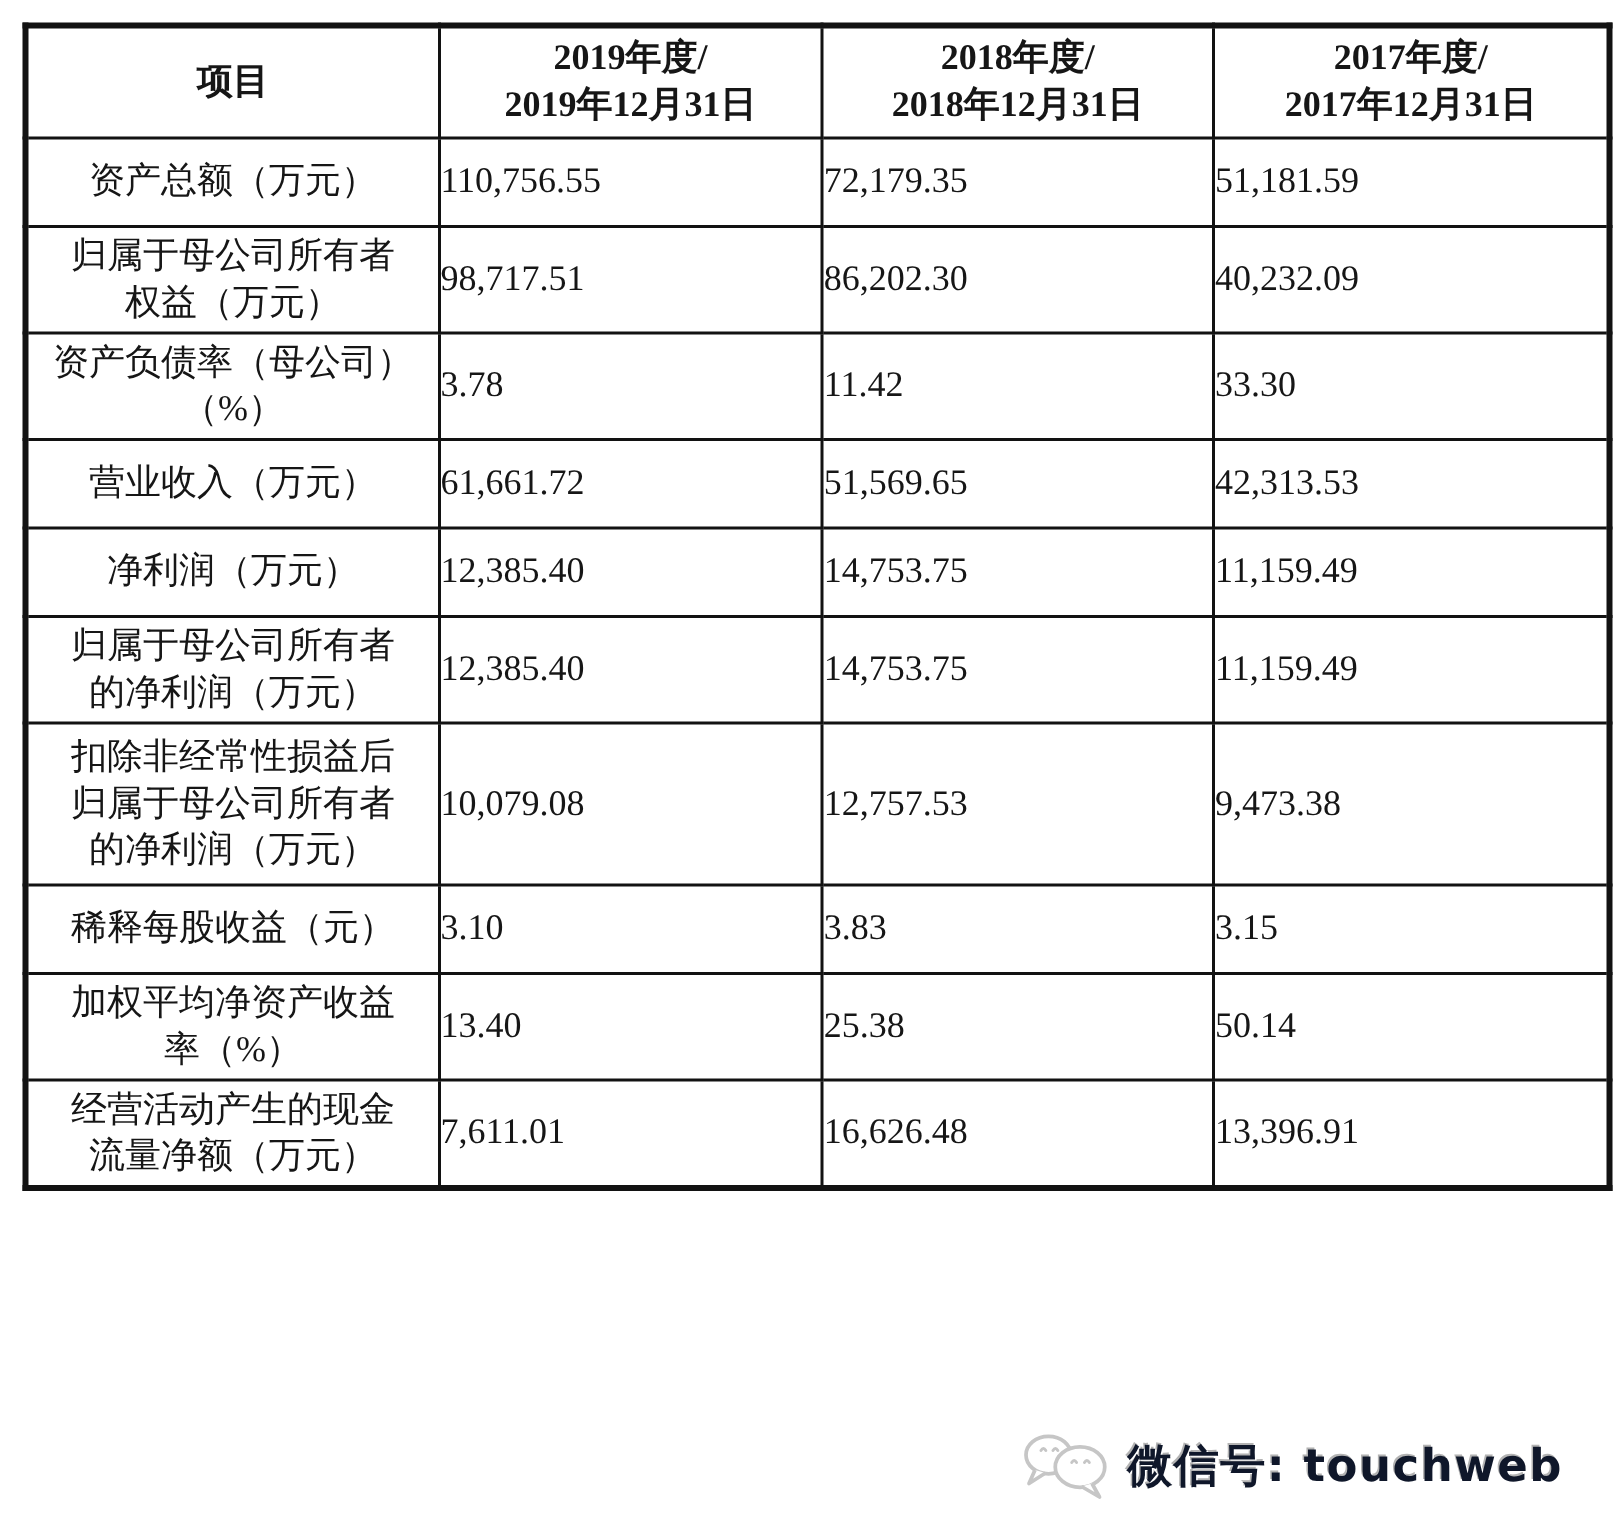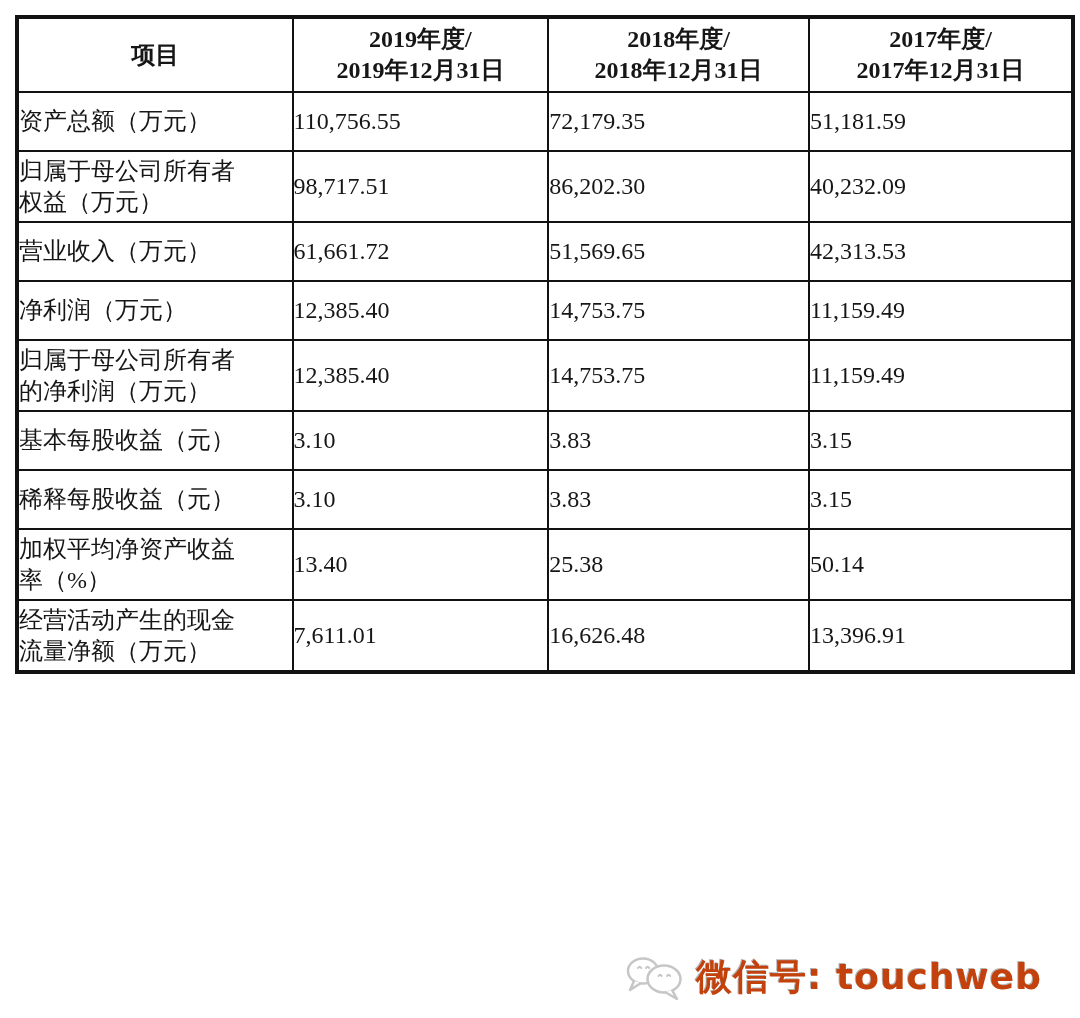--- a/index.html
+++ b/index.html
@@ -33,44 +33,44 @@
     white-space: pre-line;
     padding: 0;
     vertical-align: middle;
   }
   table.fin-table thead th {
     height: 72px;
     font-weight: bold;
     text-align: center;
   }
   td.label-cell {
-    text-align: left;
+    text-align: center;
     padding: 2px 6px;
   }
   td.value-cell {
     padding-right: 22px;
   }
   tr.lines-1 td { height: 57px; }
   tr.lines-2 td { height: 69px; }
   tr.lines-3 td { height: 106px; }
 
   .watermark {
     position: absolute;
     top: 953px;
     right: 38px;
     display: flex;
     align-items: center;
     gap: 10px;
     user-select: none;
   }
   .watermark .wm-text {
     font-family: "DejaVu Sans", "Liberation Sans", sans-serif;
-    font-size: 36px;
+    font-size: 30px;
     font-weight: bold;
-    color: #c2410c;
+    color: #0f172a;
     letter-spacing: 1px;
     text-shadow: 1px 1px 0 #ffffff, -1px -1px 0 #b3b3b3;
   }
   .watermark svg { display: block; }
 </style>
 </head>
 <body>
 
 <div class="page">
 
@@ -99,44 +99,53 @@
           <td class="value-cell">72,179.35</td>
           <td class="value-cell">51,181.59</td>
         </tr>
         <tr class="lines-2">
           <td class="label-cell">归属于母公司所有者
 权益（万元）</td>
           <td class="value-cell">98,717.51</td>
           <td class="value-cell">86,202.30</td>
           <td class="value-cell">40,232.09</td>
         </tr>
+        <tr class="lines-2">
+          <td class="label-cell">资产负债率（母公司）
+（%）</td>
+          <td class="value-cell">3.78</td>
+          <td class="value-cell">11.42</td>
+          <td class="value-cell">33.30</td>
+        </tr>
         <tr class="lines-1">
           <td class="label-cell">营业收入（万元）</td>
           <td class="value-cell">61,661.72</td>
           <td class="value-cell">51,569.65</td>
           <td class="value-cell">42,313.53</td>
         </tr>
         <tr class="lines-1">
           <td class="label-cell">净利润（万元）</td>
           <td class="value-cell">12,385.40</td>
           <td class="value-cell">14,753.75</td>
           <td class="value-cell">11,159.49</td>
         </tr>
         <tr class="lines-2">
           <td class="label-cell">归属于母公司所有者
 的净利润（万元）</td>
           <td class="value-cell">12,385.40</td>
           <td class="value-cell">14,753.75</td>
           <td class="value-cell">11,159.49</td>
         </tr>
-        <tr class="lines-1">
-          <td class="label-cell">基本每股收益（元）</td>
-          <td class="value-cell">3.10</td>
-          <td class="value-cell">3.83</td>
-          <td class="value-cell">3.15</td>
+        <tr class="lines-3">
+          <td class="label-cell">扣除非经常性损益后
+归属于母公司所有者
+的净利润（万元）</td>
+          <td class="value-cell">10,079.08</td>
+          <td class="value-cell">12,757.53</td>
+          <td class="value-cell">9,473.38</td>
         </tr>
         <tr class="lines-1">
           <td class="label-cell">稀释每股收益（元）</td>
           <td class="value-cell">3.10</td>
           <td class="value-cell">3.83</td>
           <td class="value-cell">3.15</td>
         </tr>
         <tr class="lines-2">
           <td class="label-cell">加权平均净资产收益
 率（%）</td>

